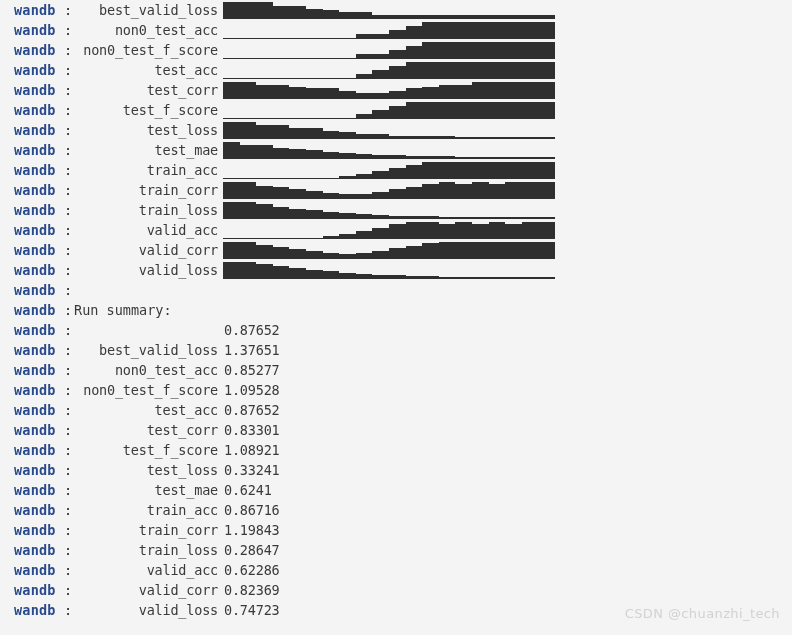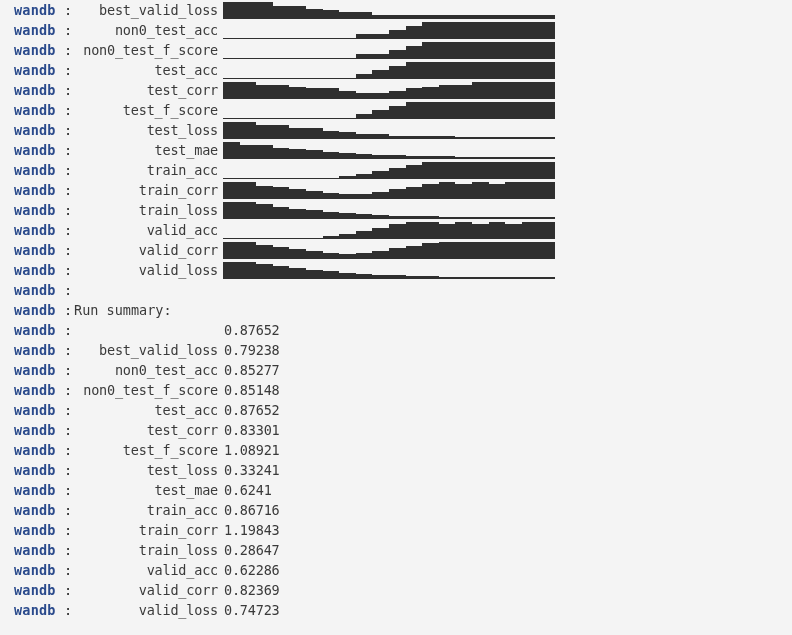--- a/index.html
+++ b/index.html
@@ -138,29 +138,30 @@
   </div>
 
   <div class="line">
     <span class="prefix">wandb</span>
     <span class="colon">:</span>
     <span class="text">Run summary:</span>
   </div>
 
   <div id="summary-block">
       <div class="line"><span class="prefix">wandb</span><span class="colon">:</span><span class="val">0.87652</span></div>
-      <div class="line"><span class="prefix">wandb</span><span class="colon">:</span><span class="key">best_valid_loss</span><span class="val">0.79238</span></div>
+      <div class="line"><span class="prefix">wandb</span><span class="colon">:</span><span class="key">best_valid_loss</span><span class="val">1.37651</span></div>
       <div class="line"><span class="prefix">wandb</span><span class="colon">:</span><span class="key">non0_test_acc</span><span class="val">0.85277</span></div>
-      <div class="line"><span class="prefix">wandb</span><span class="colon">:</span><span class="key">non0_test_f_score</span><span class="val">0.85148</span></div>
+      <div class="line"><span class="prefix">wandb</span><span class="colon">:</span><span class="key">non0_test_f_score</span><span class="val">1.09528</span></div>
       <div class="line"><span class="prefix">wandb</span><span class="colon">:</span><span class="key">test_acc</span><span class="val">0.87652</span></div>
       <div class="line"><span class="prefix">wandb</span><span class="colon">:</span><span class="key">test_corr</span><span class="val">0.83301</span></div>
       <div class="line"><span class="prefix">wandb</span><span class="colon">:</span><span class="key">test_f_score</span><span class="val">1.08921</span></div>
       <div class="line"><span class="prefix">wandb</span><span class="colon">:</span><span class="key">test_loss</span><span class="val">0.33241</span></div>
       <div class="line"><span class="prefix">wandb</span><span class="colon">:</span><span class="key">test_mae</span><span class="val">0.6241</span></div>
       <div class="line"><span class="prefix">wandb</span><span class="colon">:</span><span class="key">train_acc</span><span class="val">0.86716</span></div>
       <div class="line"><span class="prefix">wandb</span><span class="colon">:</span><span class="key">train_corr</span><span class="val">1.19843</span></div>
       <div class="line"><span class="prefix">wandb</span><span class="colon">:</span><span class="key">train_loss</span><span class="val">0.28647</span></div>
       <div class="line"><span class="prefix">wandb</span><span class="colon">:</span><span class="key">valid_acc</span><span class="val">0.62286</span></div>
       <div class="line"><span class="prefix">wandb</span><span class="colon">:</span><span class="key">valid_corr</span><span class="val">0.82369</span></div>
       <div class="line"><span class="prefix">wandb</span><span class="colon">:</span><span class="key">valid_loss</span><span class="val">0.74723</span></div>
     </div>
 
+  <div id="watermark">CSDN @chuanzhi_tech</div>
 </div>
 
 </body></html>

